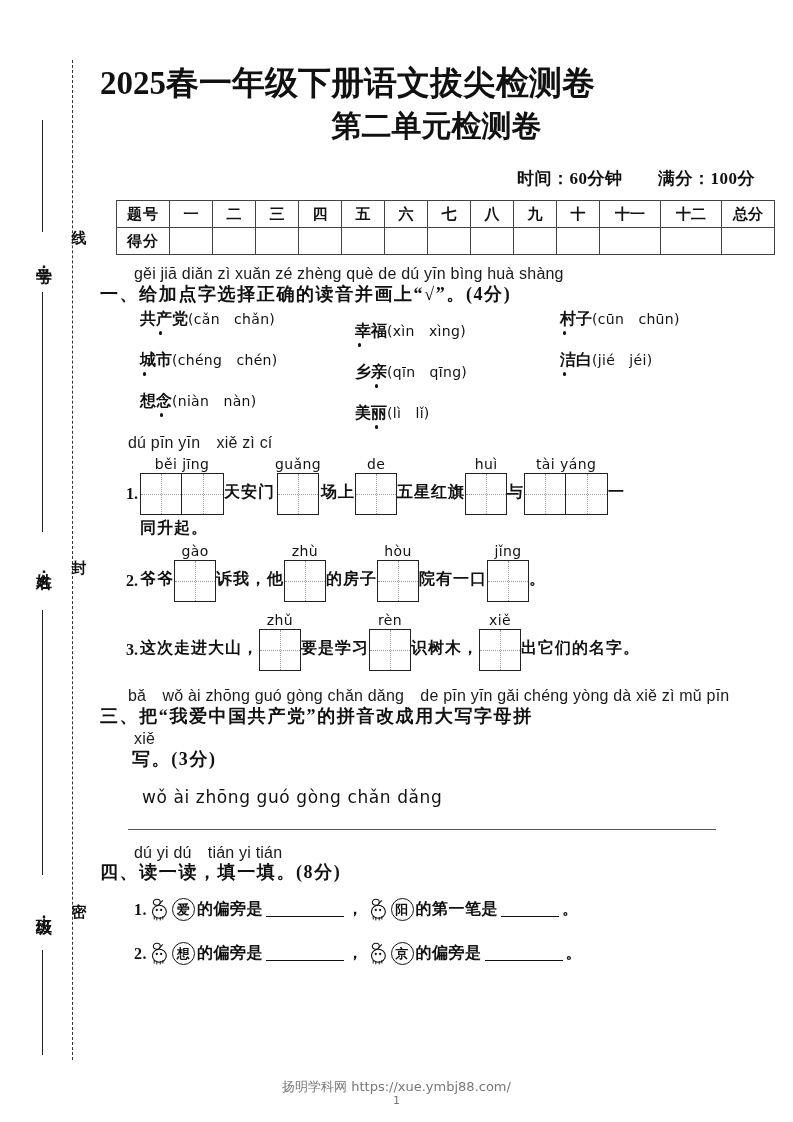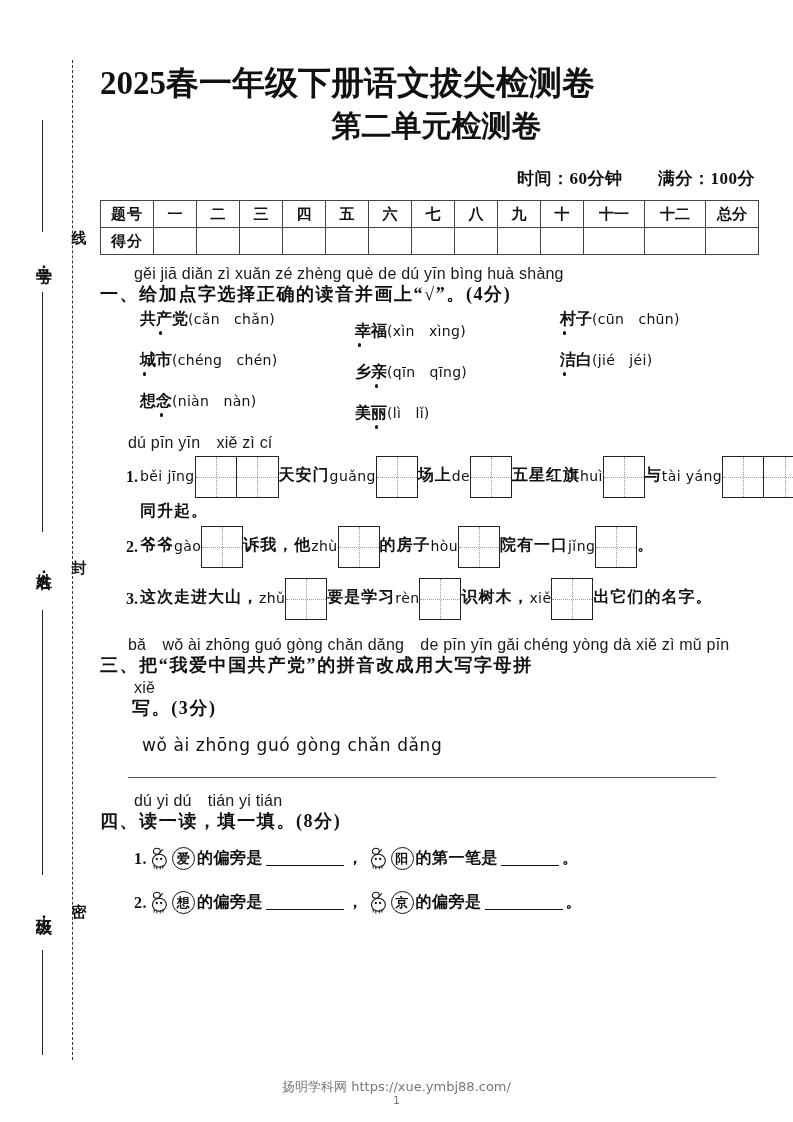--- a/index.html
+++ b/index.html
@@ -108,21 +108,21 @@
     margin-top: 22px;
     padding-right: 18px;
     letter-spacing: 0.5px;
   }
   .meta-line .gap { display: inline-block; width: 26px; }
 
   
   table.score {
     border-collapse: collapse;
     margin-top: 10px;
-    margin-left: 0px;
+    margin-left: 16px;
     width: 659px;
     table-layout: fixed;
     padding-left: 36px;
   }
   table.score td {
     border: 1.3px solid #444;
     height: 26px;
     text-align: center;
     vertical-align: middle;
     font-size: 15px;
@@ -211,21 +211,21 @@
     margin-right: 2px;
     font-family: "Liberation Serif", "DejaVu Serif", serif;
   }
   .q-text {
     padding-bottom: 12px;
     letter-spacing: 1px;
     white-space: nowrap;
   }
   .py-cell {
     display: flex;
-    flex-direction: row;
+    flex-direction: column;
     align-items: center;
   }
   .py-top {
     font-family: "DejaVu Sans", sans-serif;
     font-weight: 400;
     font-size: 14px;
     line-height: 1.15;
     letter-spacing: 0.4px;
     white-space: nowrap;
     margin-bottom: 1px;

